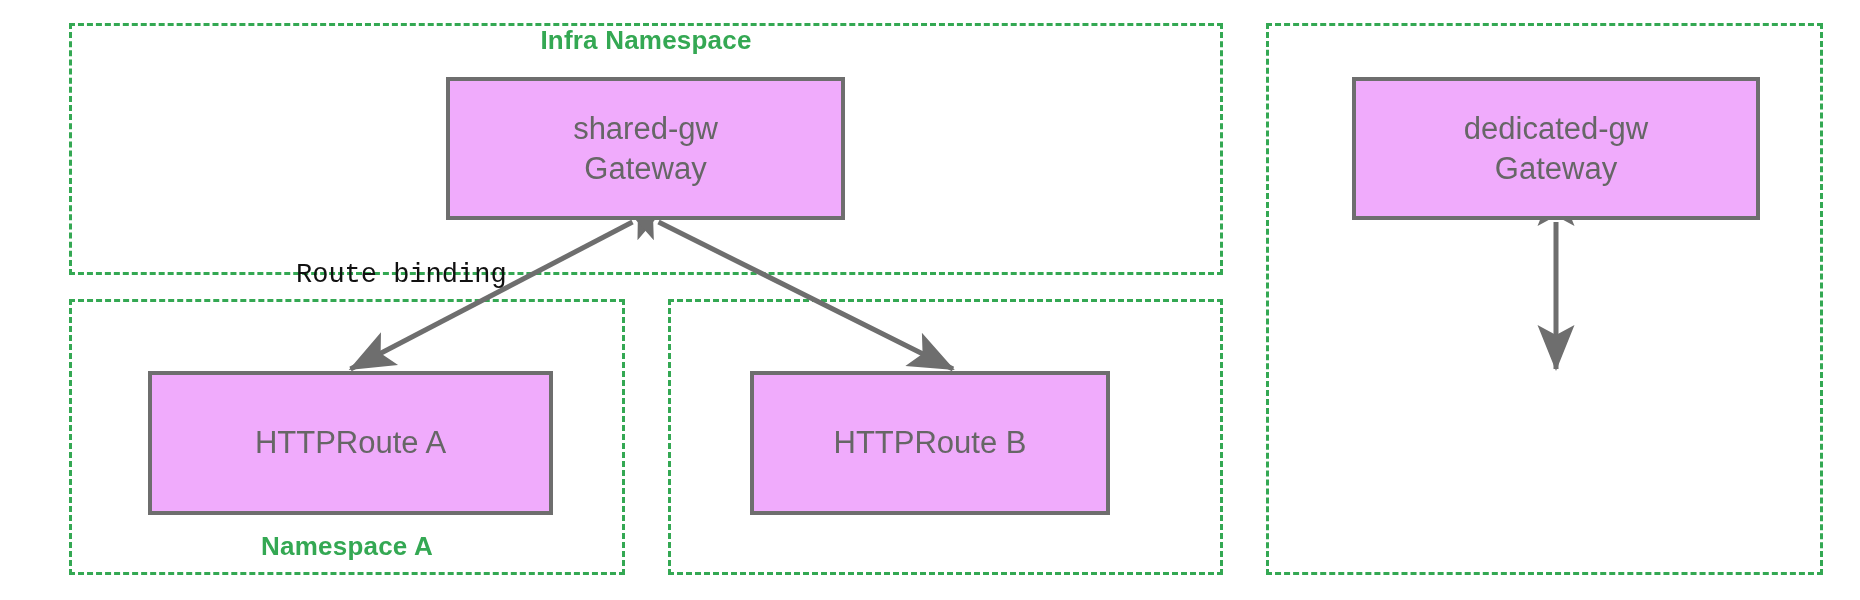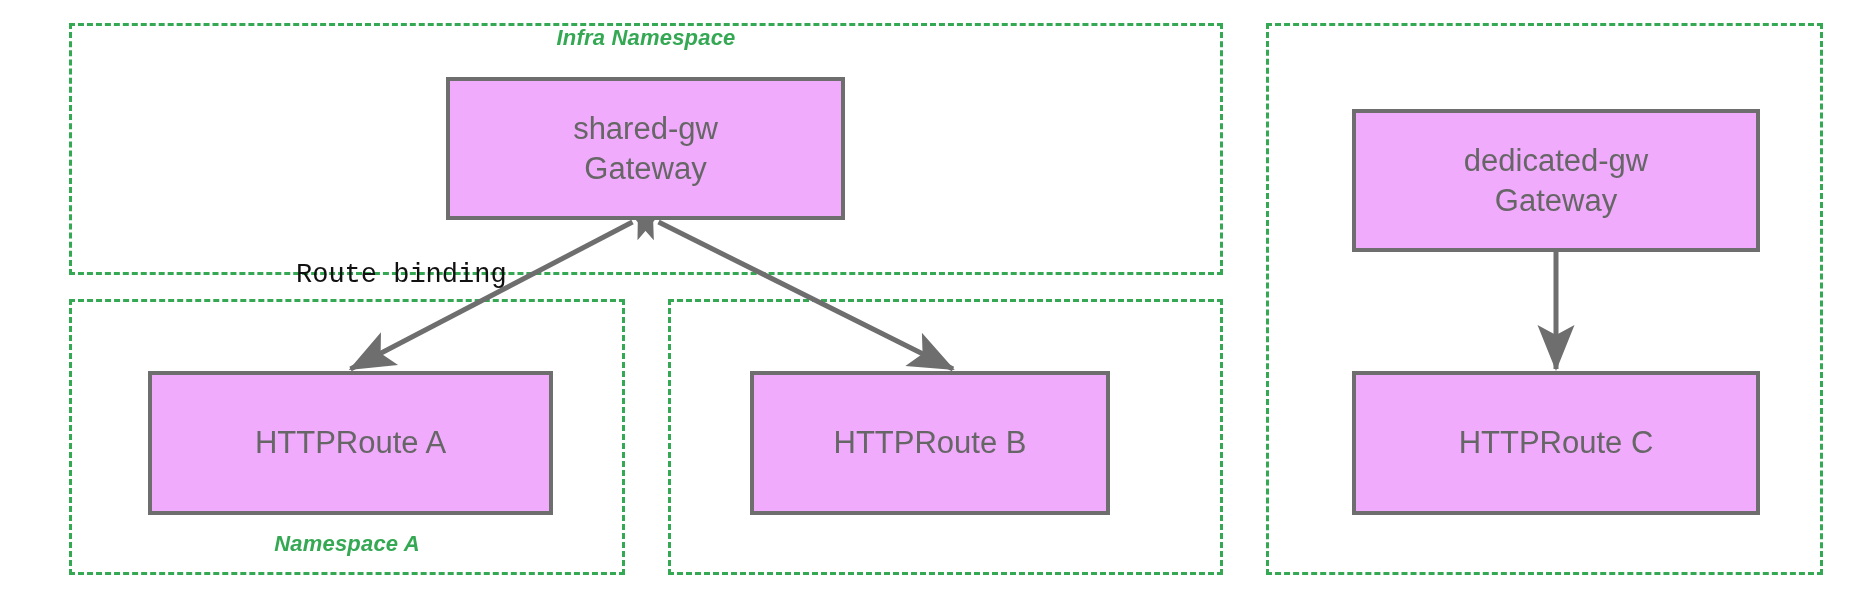--- a/index.html
+++ b/index.html
@@ -4,22 +4,22 @@
 <style>
   html,body{margin:0;padding:0;background:#ffffff;}
   body{width:1860px;height:600px;overflow:hidden;
        font-family:"Liberation Sans","DejaVu Sans",sans-serif;}
   #stage{position:relative;width:1860px;height:600px;background:#fff;}
 
   .ns-box{position:absolute;box-sizing:border-box;
           border:3px dashed #34a853;background:transparent;}
 
   .ns-label{position:absolute;color:#34a853;font-weight:bold;
-            font-size:22px;white-space:nowrap;text-align:center;
-            letter-spacing:.2px;font-style:italic;}
+            font-size:26px;white-space:nowrap;text-align:center;
+            letter-spacing:.2px;}
 
   .node{position:absolute;box-sizing:border-box;
         border:4px solid #6e6e6e;background:#f0abfc;
         display:flex;align-items:center;justify-content:center;
         text-align:center;color:#666666;font-size:31px;
         line-height:1.28;white-space:pre-line;}
 
   .edge-label{position:absolute;color:#111;font-size:27px;
               white-space:nowrap;background:transparent;font-family:Liberation Mono, monospace;}
 
@@ -50,19 +50,18 @@
     </defs>
     <line id="link-a" stroke="#6e6e6e" stroke-width="5" marker-start="url(#arrow-start)" marker-end="url(#arrow-end)" x1="632.5" y1="222" x2="350.5" y2="369"></line>
     <line id="link-b" stroke="#6e6e6e" stroke-width="5" marker-start="url(#arrow-start)" marker-end="url(#arrow-end)" x1="658.5" y1="222" x2="953" y2="369"></line>
     <line id="link-c" stroke="#6e6e6e" stroke-width="5" marker-start="url(#arrow-start)" marker-end="url(#arrow-end)" x1="1556" y1="222" x2="1556" y2="369"></line>
   </svg>
 
   <div class="edge-label" id="edge-label-a" style="left: 296px; top: 260px; color: rgb(17, 17, 17);">Route binding</div>
 
   <div class="node" id="node-shared-gw" style="left: 446px; top: 77px; width: 399px; height: 143px; border-color: rgb(110, 110, 110); color: rgb(102, 102, 102);">shared-gw
 Gateway</div>
-  <div class="node" id="node-dedicated-gw" style="left: 1352px; top: 77px; width: 408px; height: 143px; border-color: rgb(110, 110, 110); color: rgb(102, 102, 102); margin-top: 32px;">dedicated-gw
+  <div class="node" id="node-dedicated-gw" style="left: 1352px; top: 77px; width: 408px; height: 143px; border-color: rgb(110, 110, 110); color: rgb(102, 102, 102);">dedicated-gw
 Gateway</div>
   <div class="node" id="node-httproute-a" style="left: 148px; top: 371px; width: 405px; height: 144px; border-color: rgb(110, 110, 110); color: rgb(102, 102, 102);">HTTPRoute A</div>
   <div class="node" id="node-httproute-b" style="left: 750px; top: 371px; width: 360px; height: 144px; border-color: rgb(110, 110, 110); color: rgb(102, 102, 102);">HTTPRoute B</div>
-  <div class="node" id="node-httproute-c" style="left: 1352px; top: 371px; width: 408px; height: 144px; border-color: rgb(110, 110, 110); color: rgb(102, 102, 102);">HTTPRoute C</div>
 
 </div>
 
 </body></html>

